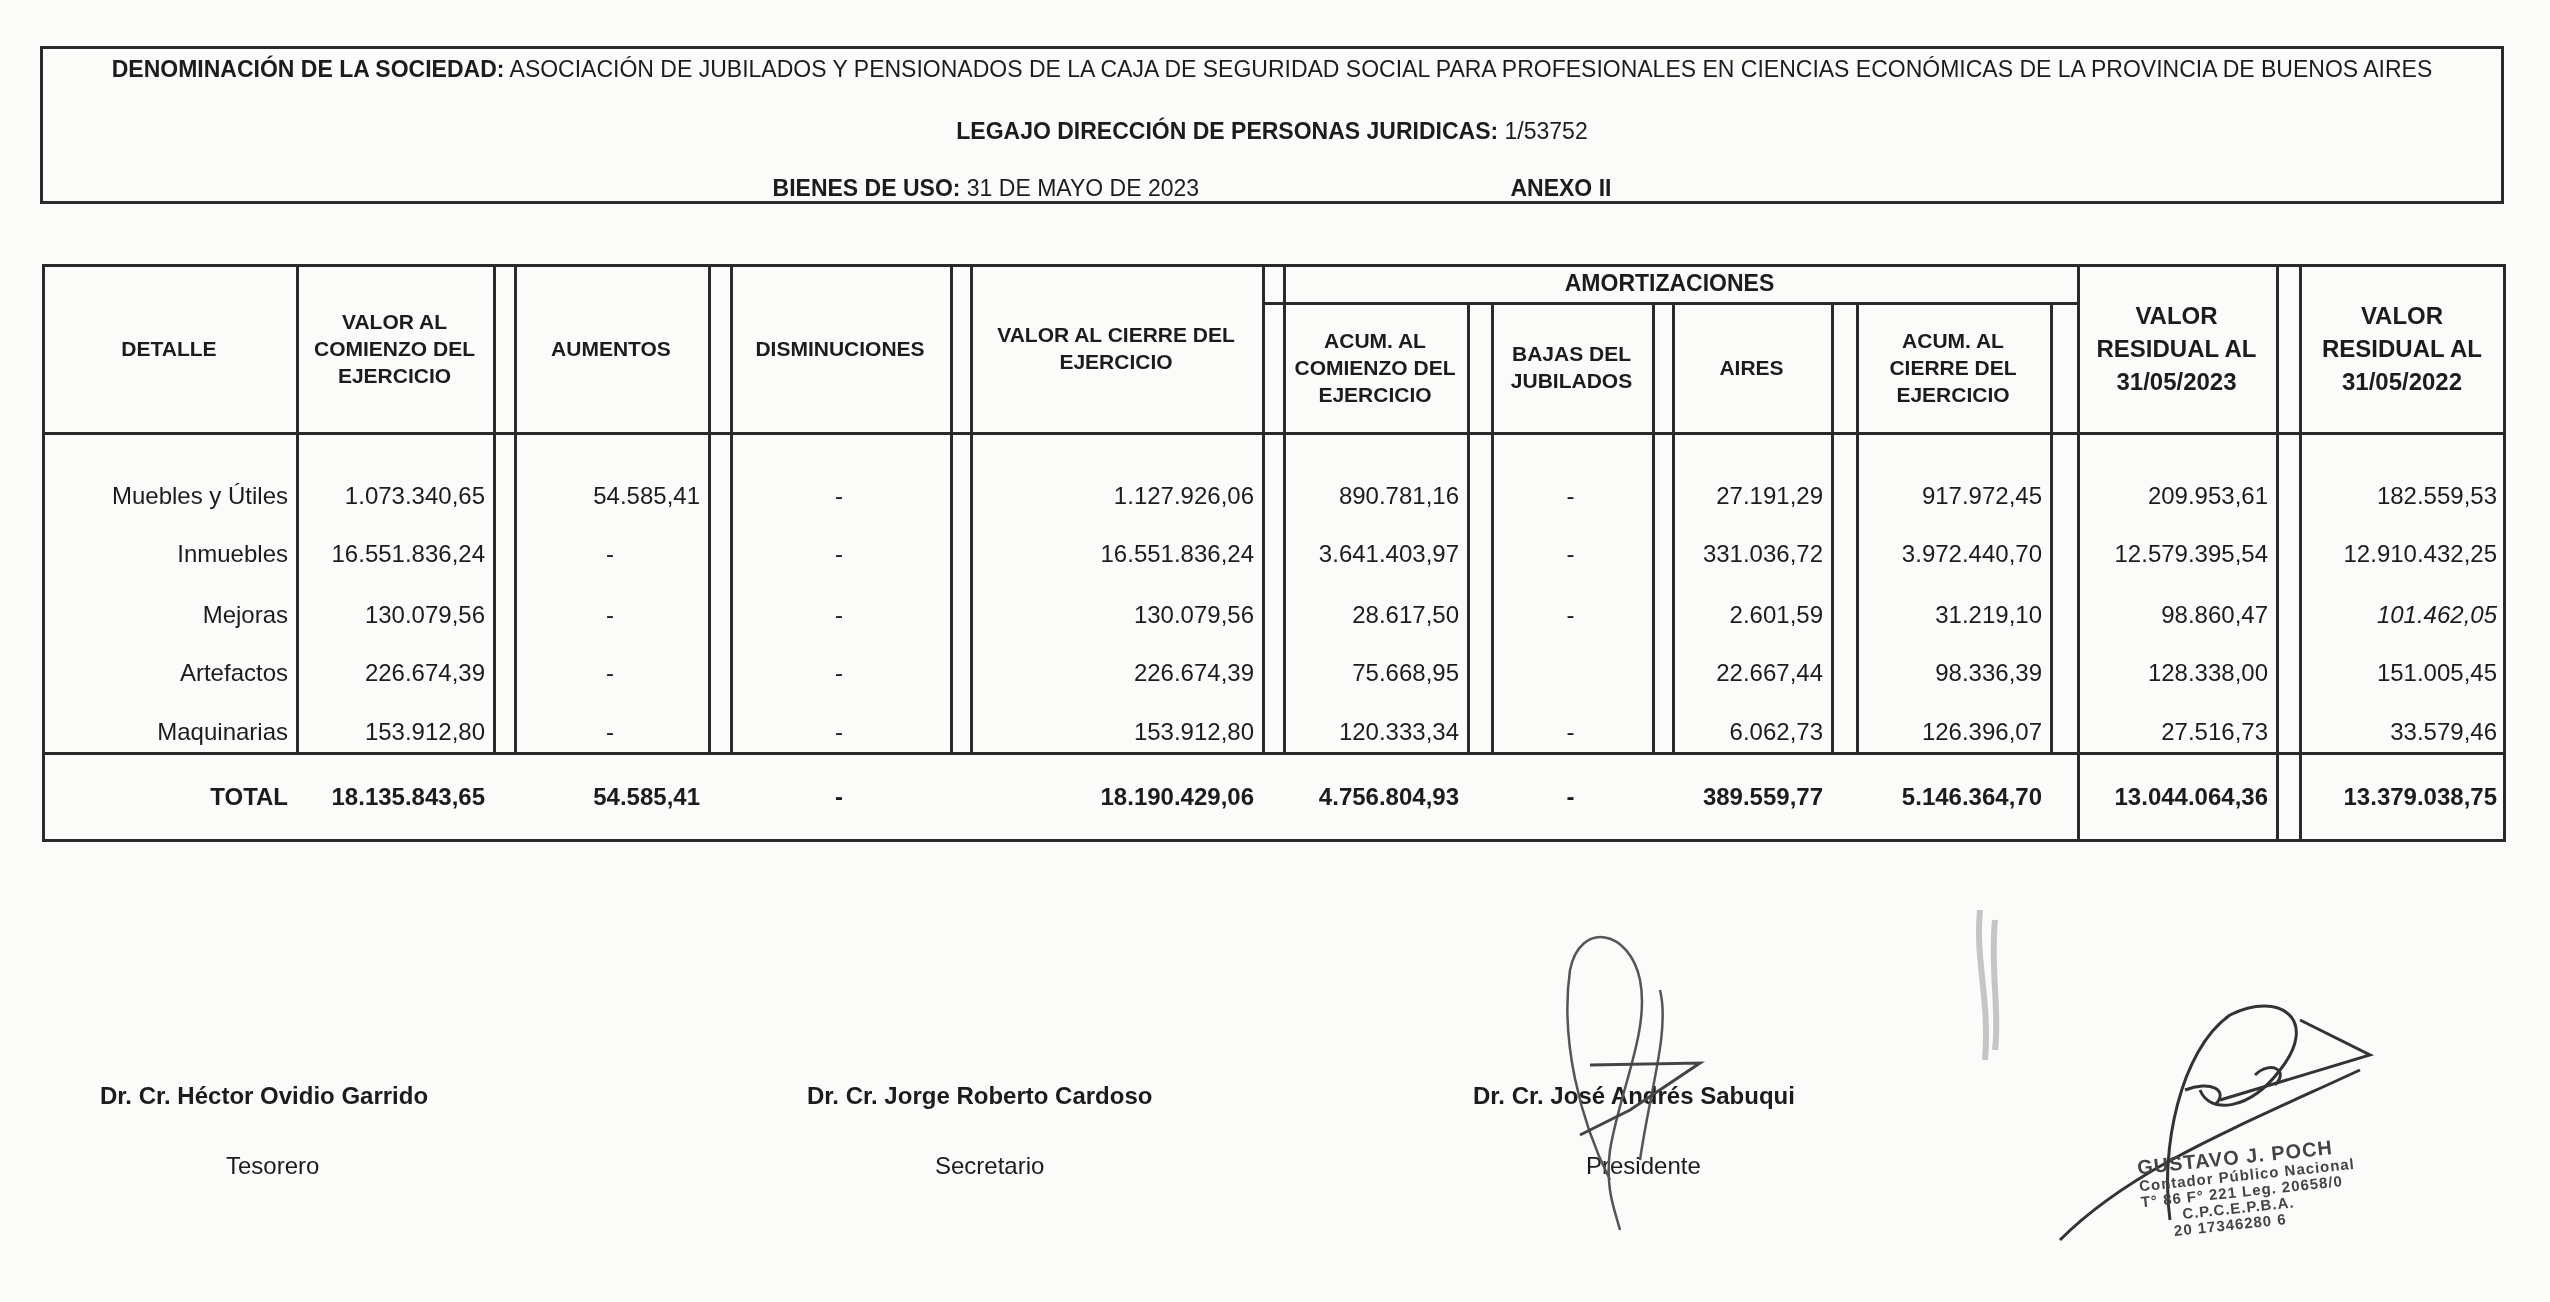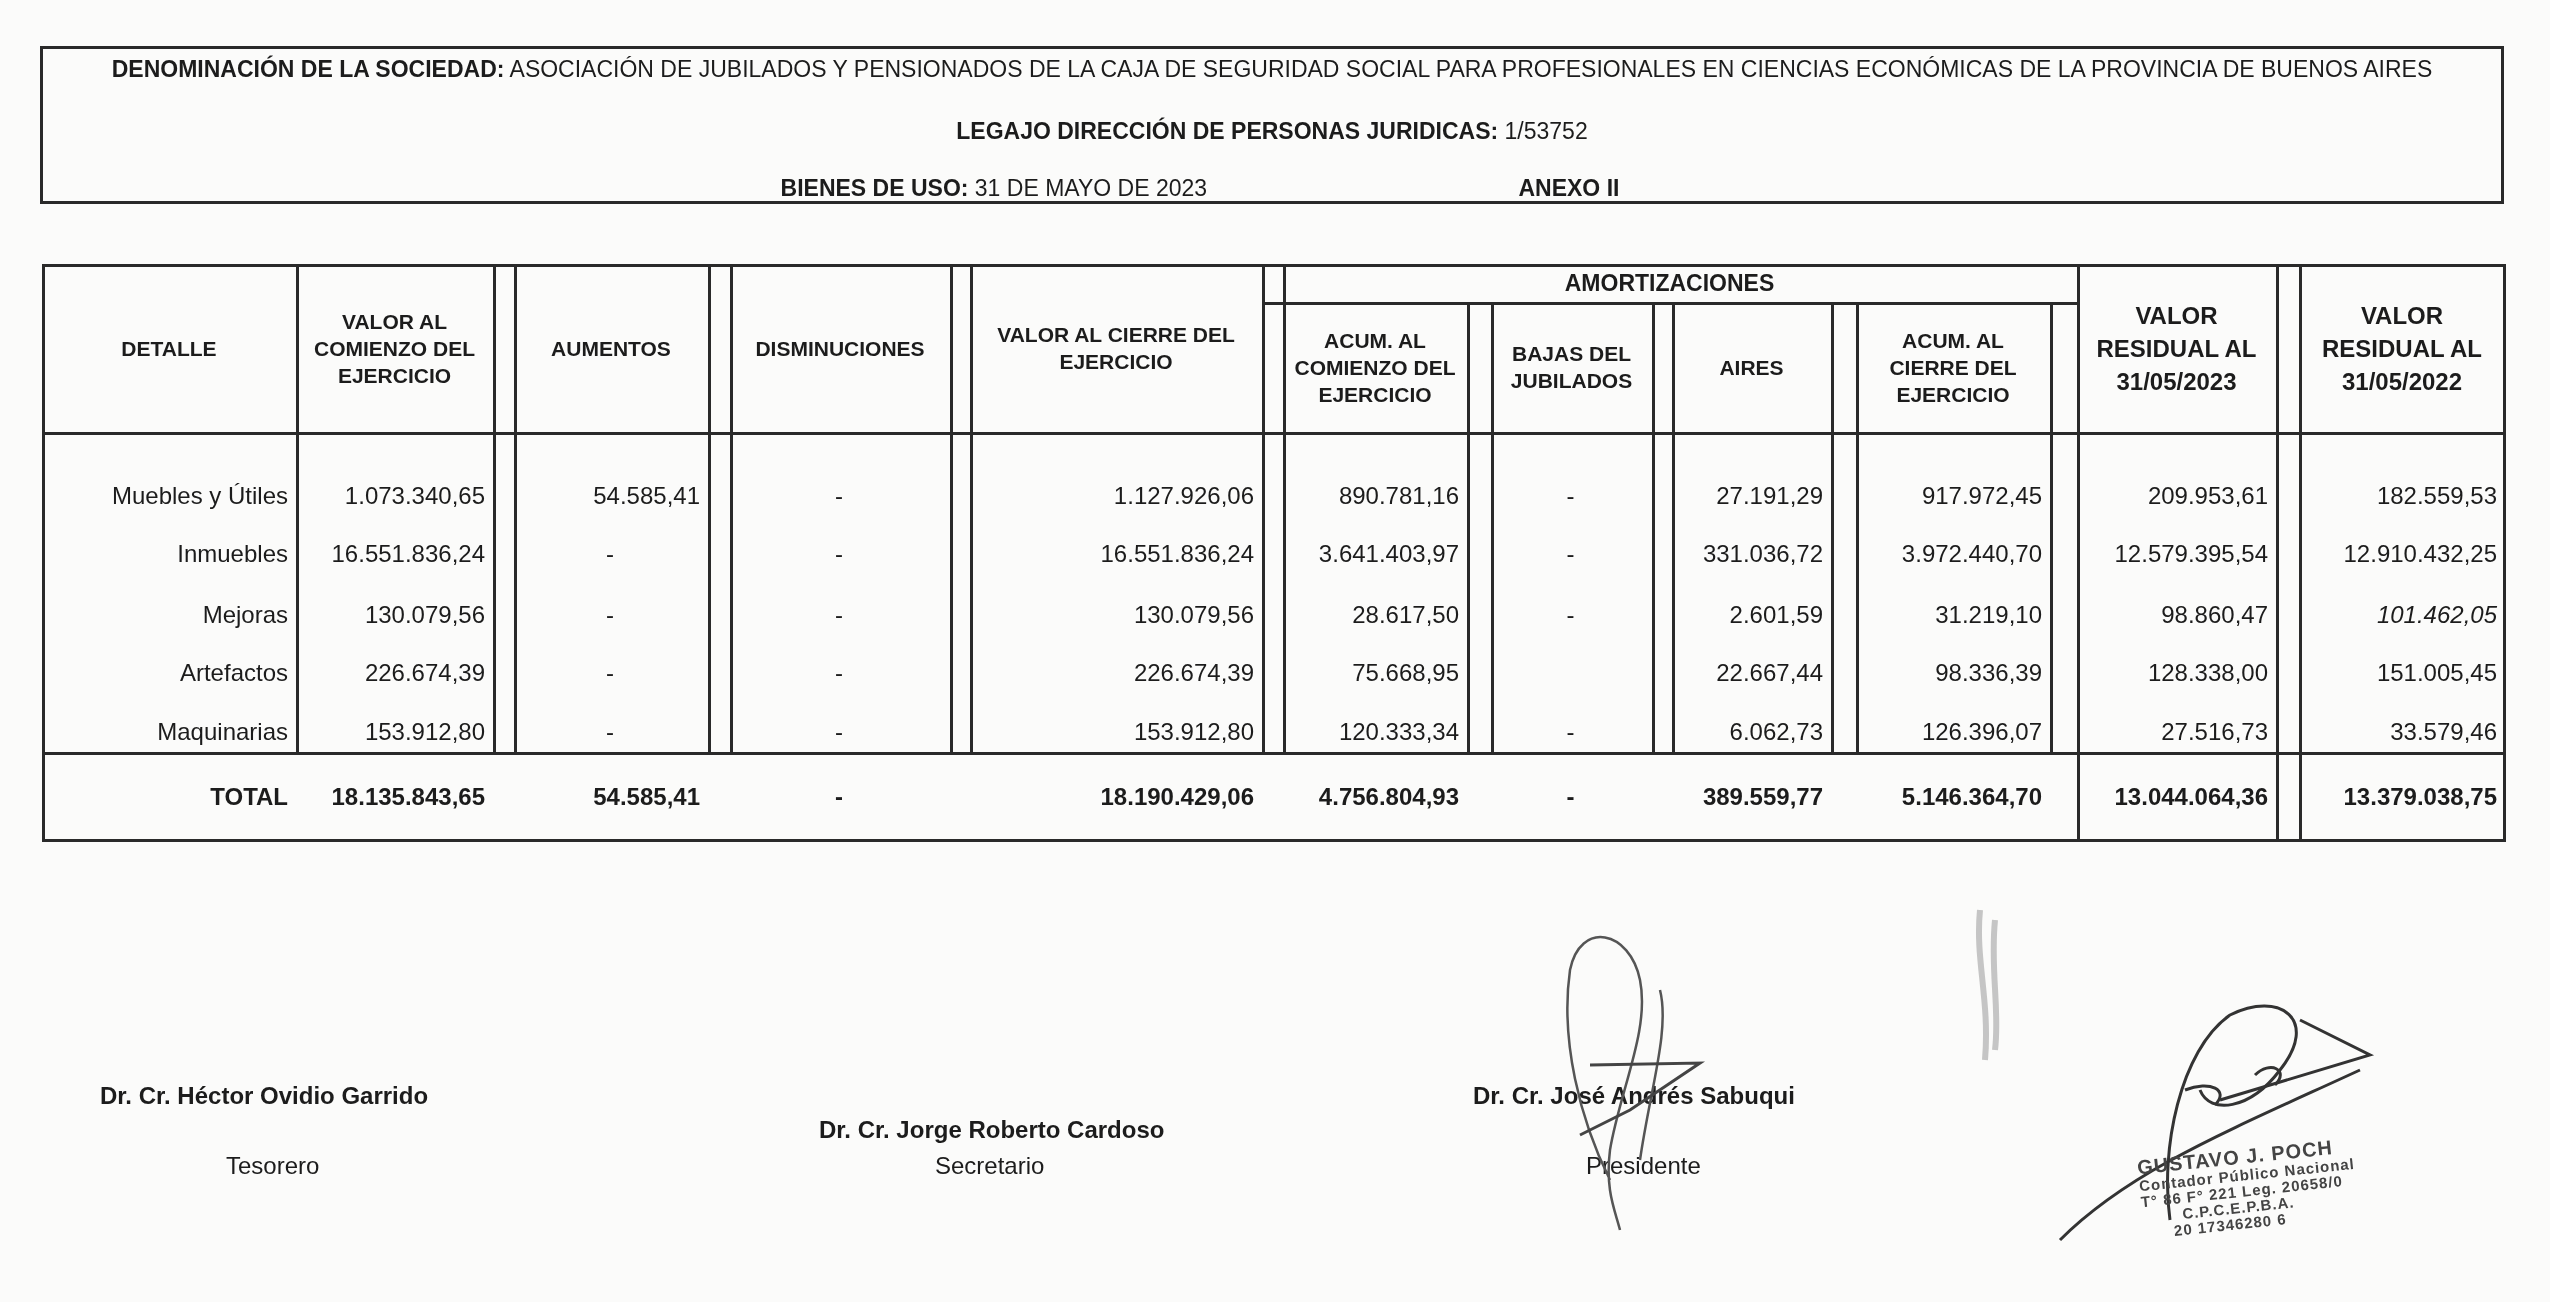--- a/index.html
+++ b/index.html
@@ -42,21 +42,21 @@
 <div class="hdr-box">
   <div class="hdr-line" id="l1">
     <b>DENOMINACIÓN DE LA SOCIEDAD:</b>
     <span>ASOCIACIÓN DE JUBILADOS Y PENSIONADOS DE LA CAJA DE SEGURIDAD SOCIAL PARA PROFESIONALES EN CIENCIAS ECONÓMICAS DE LA PROVINCIA DE BUENOS AIRES</span>
   </div>
   <div class="hdr-line" id="l3">
     <b>LEGAJO DIRECCIÓN DE PERSONAS JURIDICAS:</b>
     <span>1/53752</span>
   </div>
 </div>
-<div class="hdr-line" id="l4" style="position:absolute; top:174px; left:48px; width:2464px;">
+<div class="hdr-line" id="l4" style="position:absolute; top:174px; left:40px; width:2464px;">
   <span style="margin-left:-160px;">
     <b>BIENES DE USO:</b>
     <span>31 DE MAYO DE 2023</span>
   </span>
   <span class="anexo">ANEXO II</span>
 </div>
 
 <div class="tbl" id="tbl">
     <div class="vline" style="left: 2px; top: 0px; height: 578px;"></div>
     <div class="vline" style="left: 256px; top: 0px; height: 488px;"></div>
@@ -171,21 +171,21 @@
       <div class="td dash tot" style="left: 1457px; width: 147px; top: 518px;">-</div>
       <div class="td num tot" style="left: 1638px; width: 145px; top: 518px;">389.559,77</div>
       <div class="td num tot" style="left: 1822px; width: 180px; top: 518px;">5.146.364,70</div>
       <div class="td num tot" style="left: 2043px; width: 185px; top: 518px;">13.044.064,36</div>
       <div class="td num tot" style="left: 2265px; width: 192px; top: 518px;">13.379.038,75</div>
     </div>
   </div>
 
 <div class="sig-name" style="left:100px; top:1082px;">Dr. Cr. Héctor Ovidio Garrido</div>
 <div class="sig-role" style="left:226px; top:1152px;">Tesorero</div>
-<div class="sig-name" style="left:807px; top:1116px;margin-left:12px;">Dr. Cr. Jorge Roberto Cardoso</div>
+<div class="sig-name" style="left:807px; top:1082px;">Dr. Cr. Jorge Roberto Cardoso</div>
 <div class="sig-role" style="left:935px; top:1152px;">Secretario</div>
 <div class="sig-name" style="left:1473px; top:1082px;">Dr. Cr. José Andrés Sabuqui</div>
 <div class="sig-role" style="left:1586px; top:1152px;">Presidente</div>
 
 <svg class="scribble" style="left:1540px; top:920px;" width="220" height="330">
   <path d="M70,260 C40,200 20,120 30,50 C40,0 90,10 100,60 C110,110 80,170 70,230 C65,270 75,290 80,310" fill="none" stroke="#555" stroke-width="2.5"></path>
   <path d="M120,70 C130,110 110,170 100,240" fill="none" stroke="#555" stroke-width="2.5"></path>
   <path d="M50,145 L160,143 L90,190 L40,215" fill="none" stroke="#444" stroke-width="3"></path>
 </svg>
 

